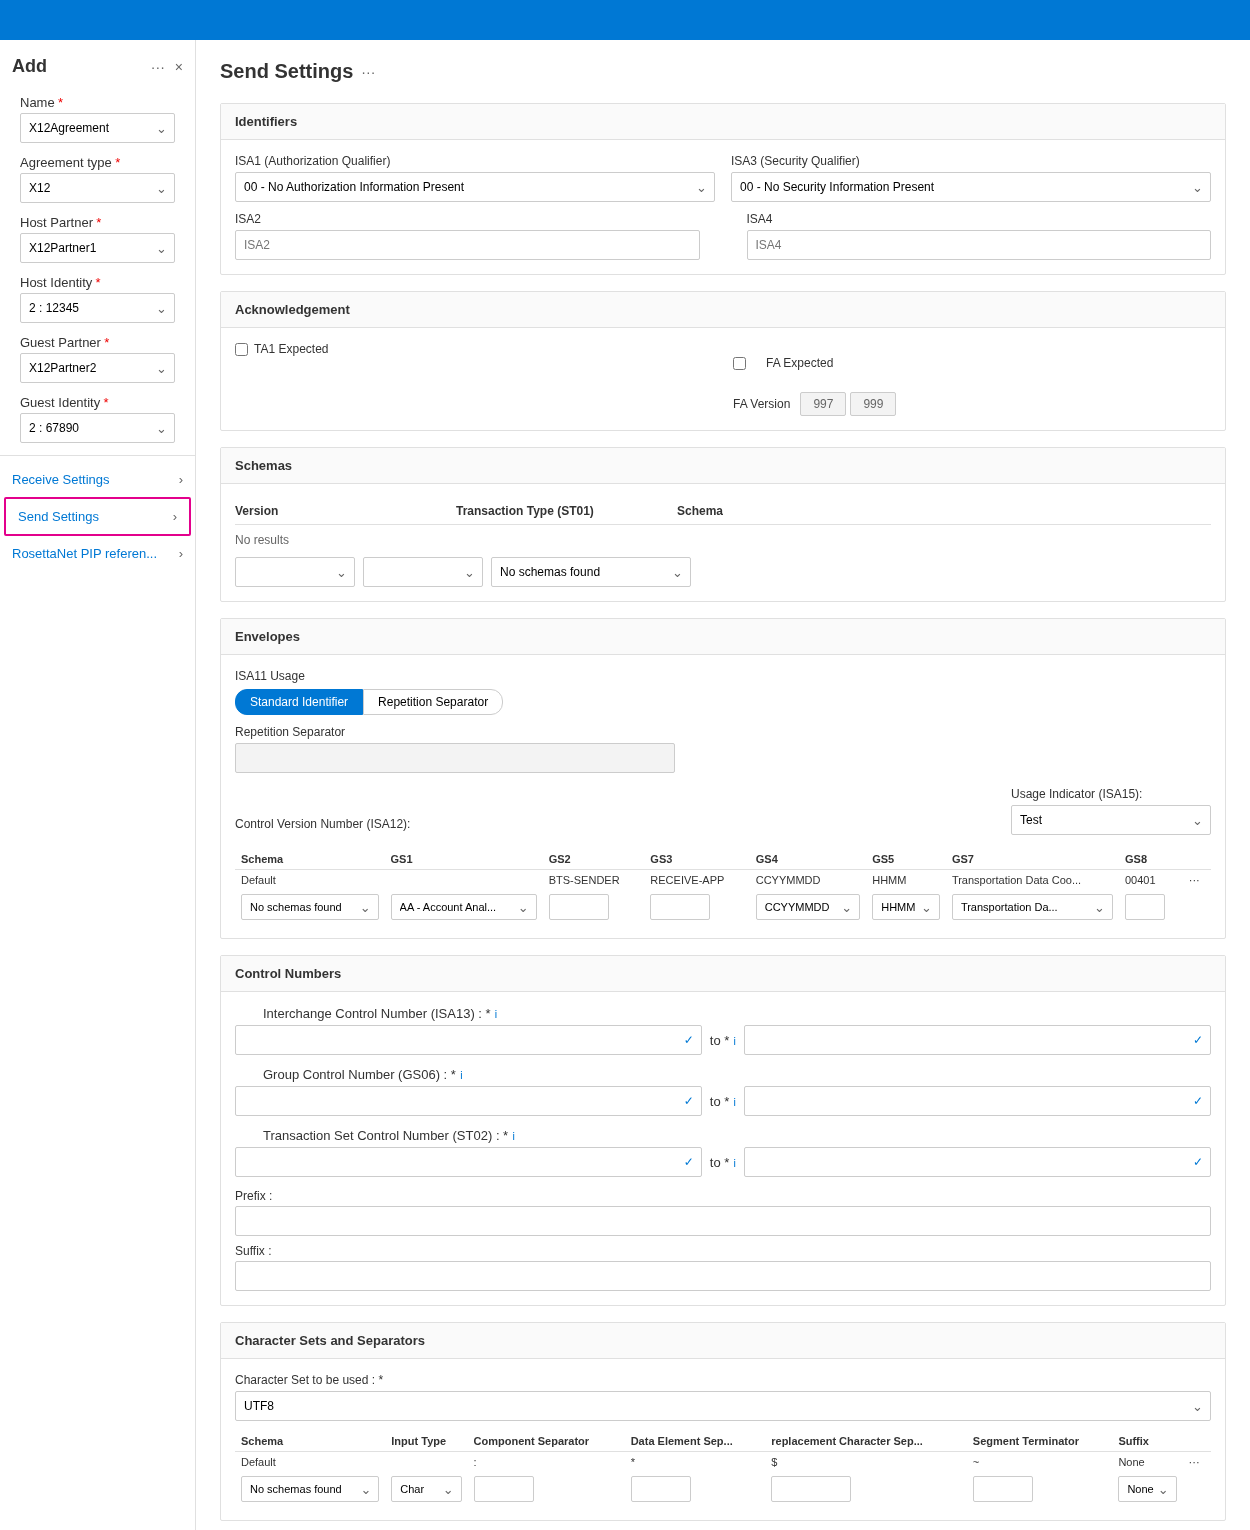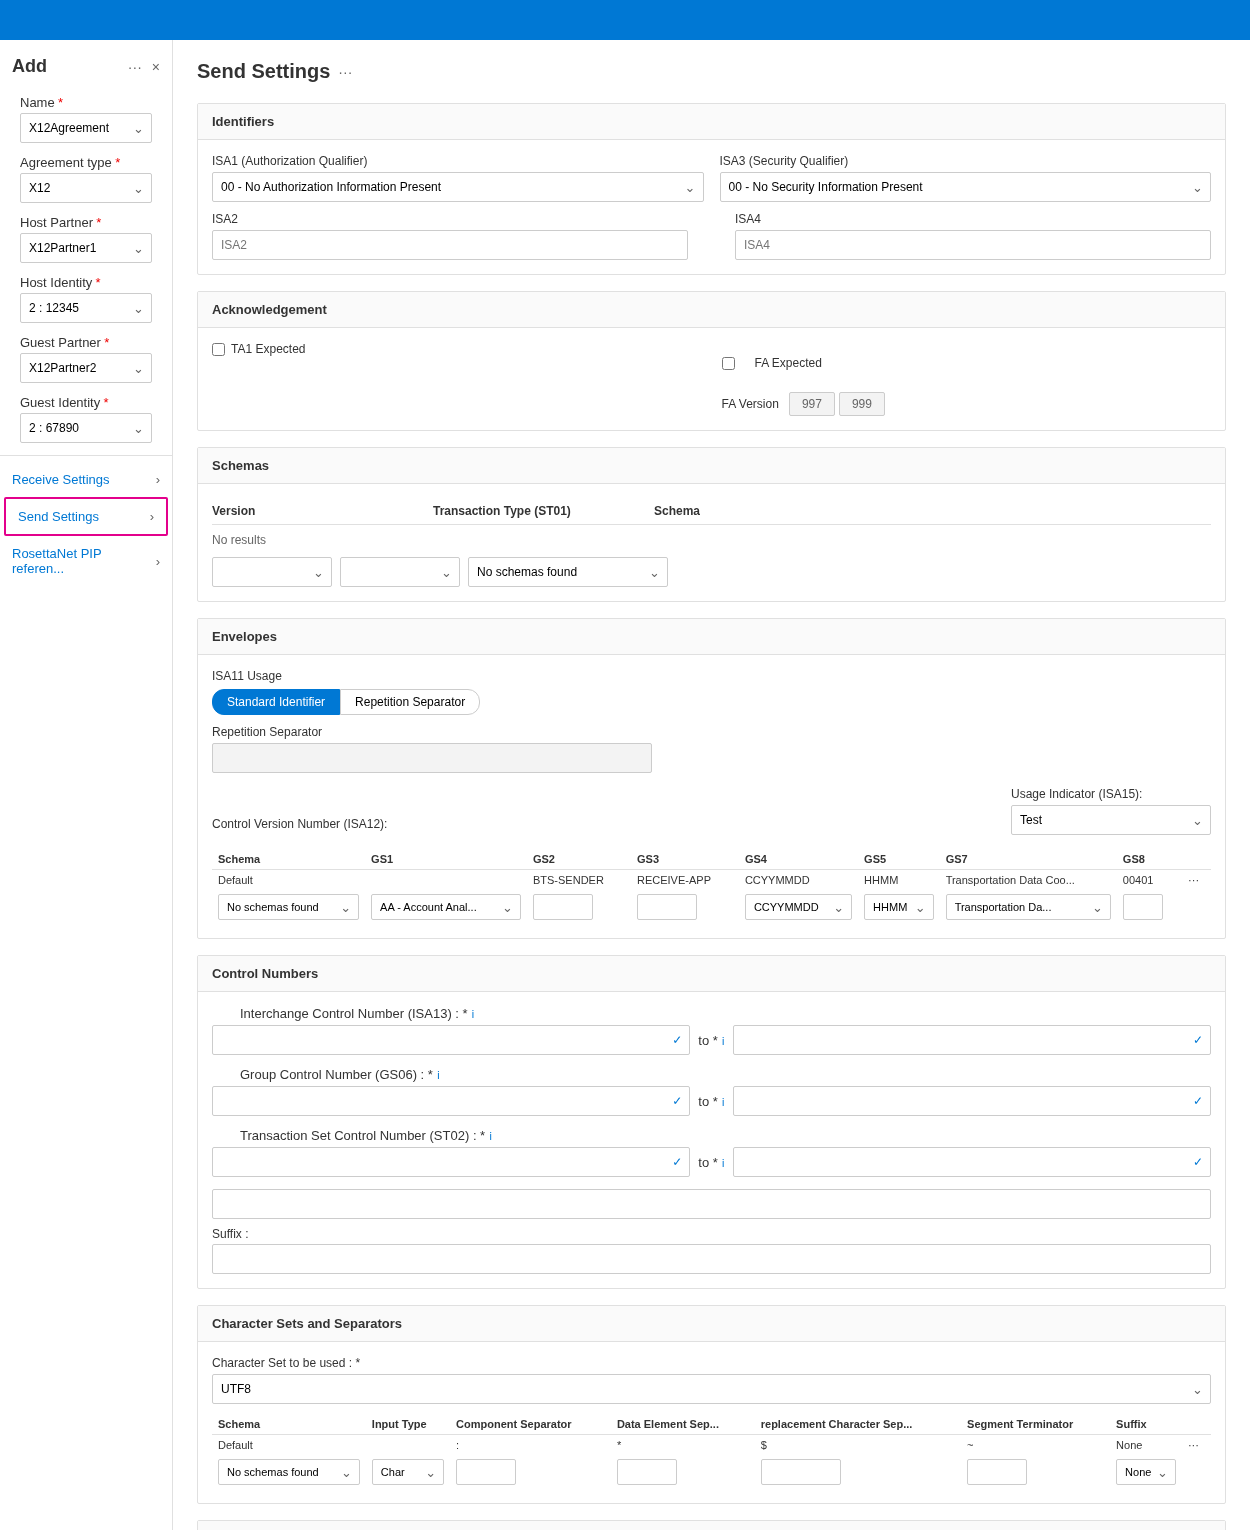--- a/index.html
+++ b/index.html
@@ -1,21 +1,21 @@
 <!DOCTYPE html>
 <html><head>
   <meta charset="utf-8">
   <style>
     * { box-sizing: border-box; margin: 0; padding: 0; font-family: 'Segoe UI', Arial, sans-serif; font-size: 13px; }
     body { background: #f3f3f3; }
     .top-bar { background: #0078d4; height: 40px; width: 100%; }
     .app-container { display: flex; height: calc(1530px - 40px); background: #fff; }
     
     
-    .sidebar { width: 173px; background: #fff; border-right: 1px solid #e0e0e0; padding: 12px 0; flex-shrink: 0; }
+    .sidebar { width: 196px; background: #fff; border-right: 1px solid #e0e0e0; padding: 12px 0; flex-shrink: 0; }
     .sidebar-header { display: flex; align-items: center; justify-content: space-between; padding: 4px 12px 12px; }
     .sidebar-title { font-size: 18px; font-weight: 600; color: #333; }
     .sidebar-icons { display: flex; gap: 10px; }
     .sidebar-icon-btn { background: none; border: none; cursor: pointer; color: #666; font-size: 14px; }
     .form-group { padding: 6px 20px; }
     .form-label { font-size: 12px; color: #333; margin-bottom: 3px; display: block; }
     .form-label .required { color: #e00; }
     .nav-item { padding: 10px 12px; cursor: pointer; display: flex; align-items: center; justify-content: space-between; color: #0078d4; font-size: 13px; }
     .nav-item.active { border: 2px solid #e3008c; background: #fff; color: #0078d4; }
     .nav-item-arrow { color: #666; }
@@ -456,20 +456,21 @@
               <span class="info-icon">ℹ</span>
             </div>
             <div class="cn-input-wrap">
               <input type="text" class="cn-input" style="">
               <span class="cn-check">✓</span>
             </div>
           </div>
         </div>
 
         <div style="margin-top:10px;">
+          <div class="ps-label">Prefix :</div>
           <input type="text" class="ps-input" style="margin-bottom: 8px;">
           <div class="ps-label">Suffix :</div>
           <input type="text" class="ps-input" style="">
         </div>
       </div>
     </div>
 
     <div class="section">
       <div class="section-header">Character Sets and Separators</div>
       <div class="section-body">

